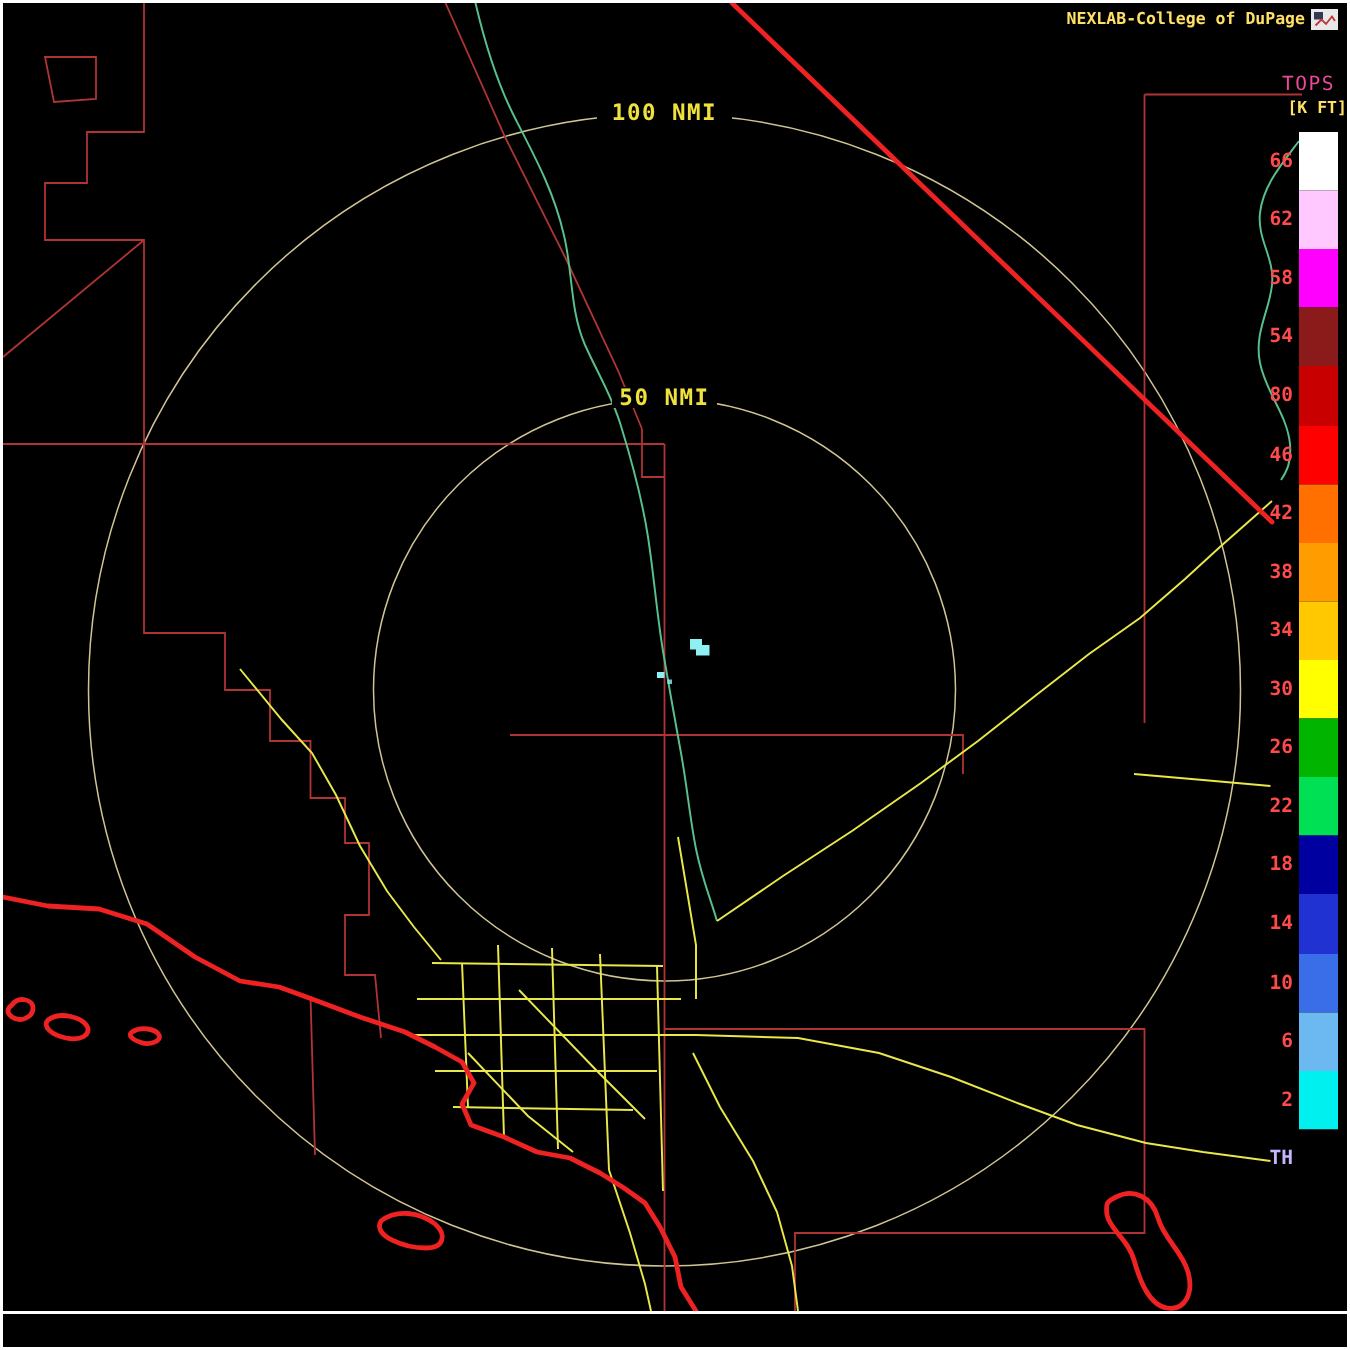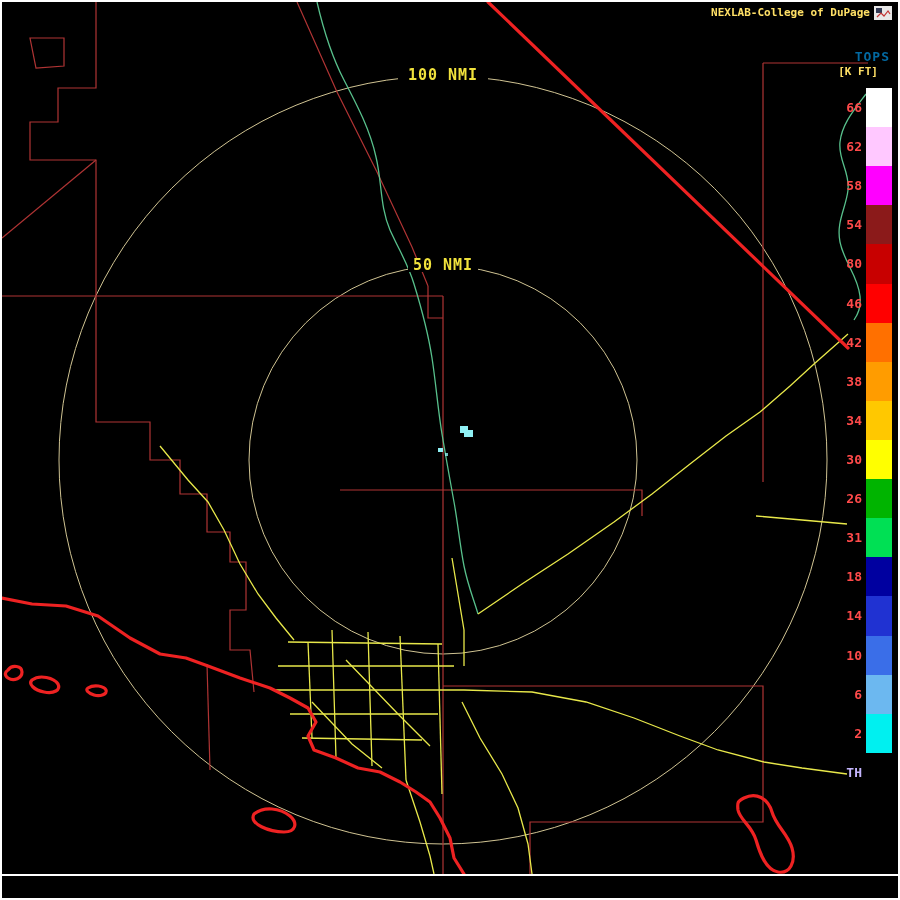--- a/index.html
+++ b/index.html
@@ -30,24 +30,24 @@
   .ring-label.r100{left:396px;top:66px;width:90px;}
   .ring-label.r50{left:406px;top:256px;width:70px;}
 
   .brand{
     position:absolute;top:4px;right:28px;color:#ffe066;font-size:11px;font-weight:bold;
     letter-spacing:0;white-space:nowrap;
   }
   .logo{position:absolute;top:3px;right:5px;width:20px;height:16px;}
 
   .legend-title{
-    position:absolute;top:47px;right:8px;color:#0369a1;font-size:13px;font-weight:bold;letter-spacing:1px;
+    position:absolute;top:47px;right:8px;color:#ec4899;font-size:13px;font-weight:normal;letter-spacing:1px;
   }
   .legend-units{
-    position:absolute;top:63px;right:20px;color:#ffe066;font-size:11px;font-weight:bold;
+    position:absolute;top:63px;right:0;color:#ffe066;font-size:11px;font-weight:bold;
   }
   .colorbar{
     position:absolute;top:86px;right:6px;width:26px;height:704px;
     display:flex;flex-direction:column;
   }
   .cb-seg{flex:1;}
   .colorbar-labels{
     position:absolute;top:86px;right:36px;width:34px;height:704px;
     display:flex;flex-direction:column;text-align:right;
   }
@@ -180,21 +180,21 @@
         <div class="cb-label">62</div>
         <div class="cb-label">58</div>
         <div class="cb-label">54</div>
         <div class="cb-label">80</div>
         <div class="cb-label">46</div>
         <div class="cb-label">42</div>
         <div class="cb-label">38</div>
         <div class="cb-label">34</div>
         <div class="cb-label">30</div>
         <div class="cb-label">26</div>
-        <div class="cb-label">31</div>
+        <div class="cb-label">22</div>
         <div class="cb-label">18</div>
         <div class="cb-label">14</div>
         <div class="cb-label">10</div>
         <div class="cb-label">6</div>
         <div class="cb-label">2</div>
         <div class="cb-label th">TH</div>
       </div>
 
   </div>
 

